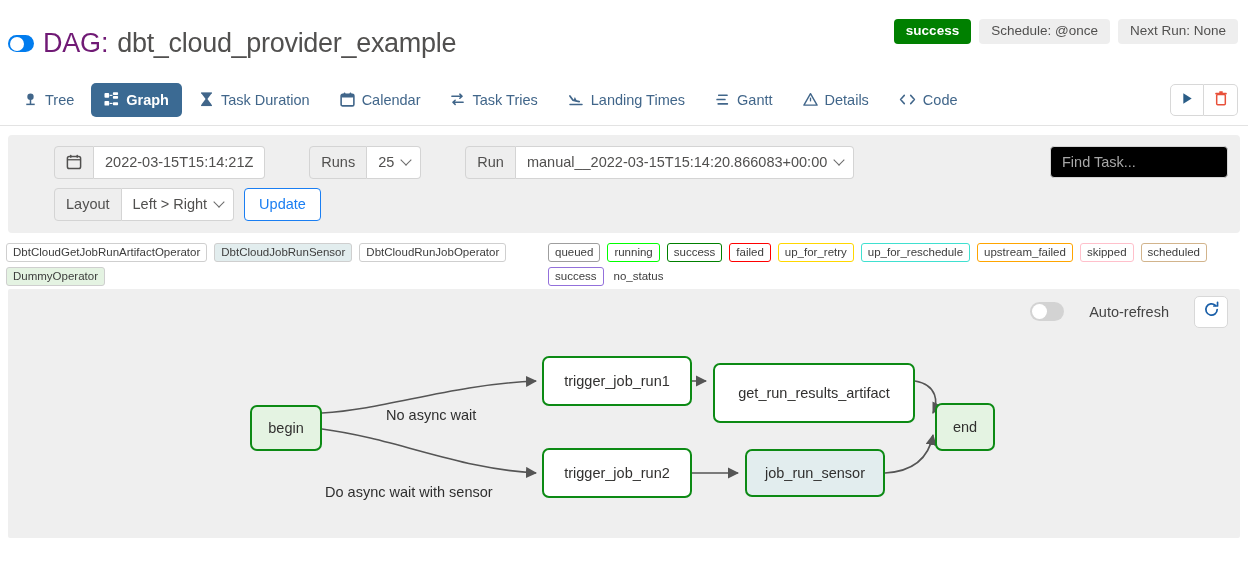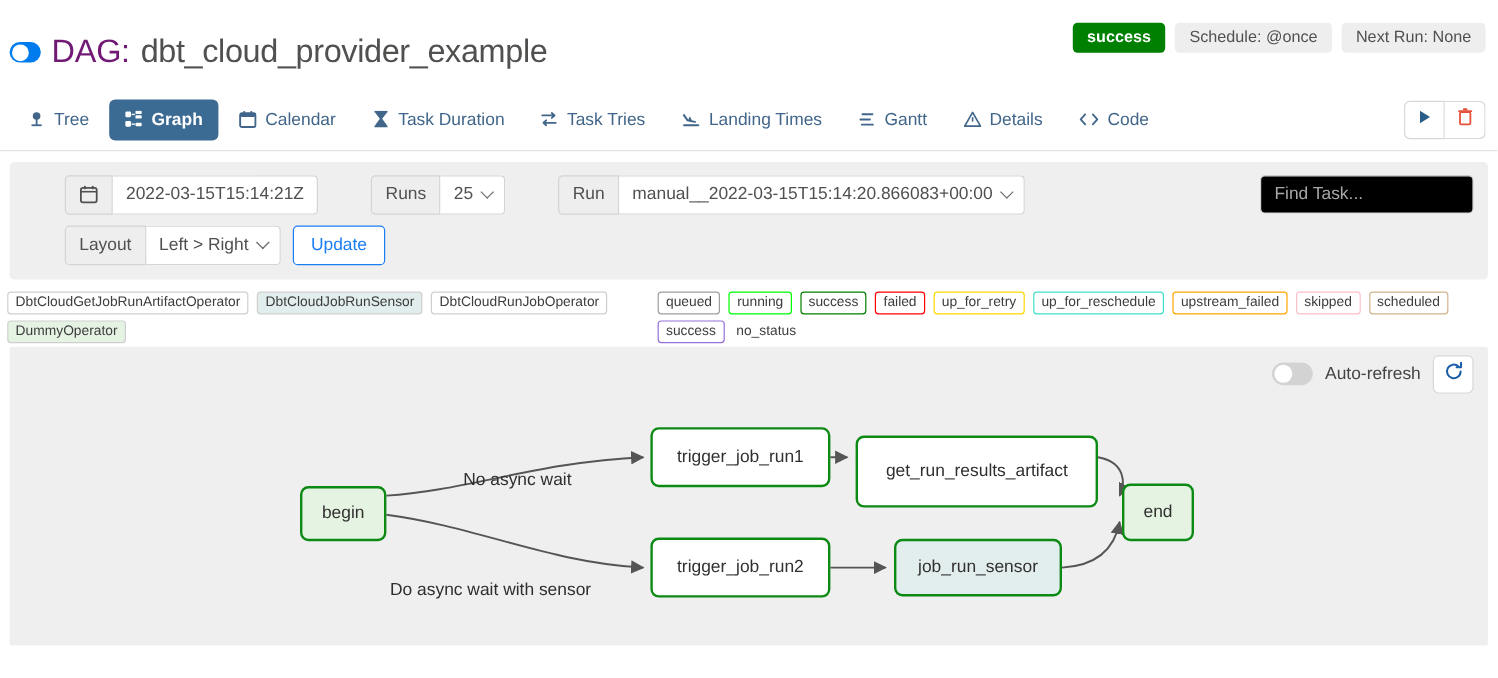--- a/index.html
+++ b/index.html
@@ -271,21 +271,21 @@
     position: relative;
     border-radius: 2px;
     overflow: hidden;
   }
   .canvas-toolbar {
     position: absolute;
     right: 12px;
     top: 7px;
     display: flex;
     align-items: center;
-    gap: 10px;
+    gap: 25px;
   }
   .switch {
     width: 34px;
     height: 19px;
     border-radius: 10px;
     background: #d3d3d3;
     position: relative;
     cursor: pointer;
     flex: 0 0 auto;
   }
@@ -374,38 +374,38 @@
             <rect x="6" y="3" width="3" height="1.2" fill="currentColor"></rect>
             <rect x="6" y="11.6" width="3" height="1.2" fill="currentColor"></rect>
           </svg>
       </span>
       <span>Graph</span>
     </div>
 
     <div class="tab">
       <span class="ic">
         <svg width="15" height="15" viewBox="0 0 16 16">
+            <path d="M3 1h10v1.2l-4 5.3 4 5.3V14H3v-1.2l4-5.3-4-5.3z" fill="currentColor"></path>
+            <rect x="2.2" y="0.4" width="11.6" height="1.5" fill="currentColor"></rect>
+            <rect x="2.2" y="13.5" width="11.6" height="1.5" fill="currentColor"></rect>
+          </svg>
+      </span>
+      <span>Task Duration</span>
+    </div>
+
+    <div class="tab">
+      <span class="ic">
+        <svg width="15" height="15" viewBox="0 0 16 16">
             <rect x="1.2" y="2.4" width="13.6" height="12.4" rx="1.6" fill="none" stroke="currentColor" stroke-width="1.7"></rect>
             <rect x="1.2" y="2.4" width="13.6" height="3.4" rx="1.6" fill="currentColor"></rect>
             <rect x="4" y="0.6" width="1.7" height="3.2" rx="0.7" fill="currentColor"></rect>
             <rect x="10.3" y="0.6" width="1.7" height="3.2" rx="0.7" fill="currentColor"></rect>
           </svg>
       </span>
       <span>Calendar</span>
-    </div>
-
-    <div class="tab">
-      <span class="ic">
-        <svg width="15" height="15" viewBox="0 0 16 16">
-            <path d="M3 1h10v1.2l-4 5.3 4 5.3V14H3v-1.2l4-5.3-4-5.3z" fill="currentColor"></path>
-            <rect x="2.2" y="0.4" width="11.6" height="1.5" fill="currentColor"></rect>
-            <rect x="2.2" y="13.5" width="11.6" height="1.5" fill="currentColor"></rect>
-          </svg>
-      </span>
-      <span>Task Duration</span>
     </div>
 
     <div class="tab">
       <span class="ic">
         <svg width="15" height="15" viewBox="0 0 16 16">
             <path d="M2 4.5h10.5M10.5 2.3l2.4 2.2-2.4 2.2M14 11h-10.5M5.5 8.8L3.1 11l2.4 2.2" fill="none" stroke="currentColor" stroke-width="1.6" stroke-linecap="round" stroke-linejoin="round"></path>
           </svg>
       </span>
       <span>Task Tries</span>
     </div>
@@ -589,16 +589,16 @@
   </div>
 
   <div class="node-box fill-sensor" style="left:737px; top:160px; width:140px; height:48px;">
     <span>job_run_sensor</span>
   </div>
 
   <div class="node-box fill-dummy" style="left:927px; top:114px; width:60px; height:48px;">
     <span>end</span>
   </div>
 
-  <div class="edge-label" style="left:378px; top:103px;">No async wait</div>
+  <div class="edge-label" style="left:378px; top:118px;">No async wait</div>
   <div class="edge-label" style="left:317px; top:195px;">Do async wait with sensor</div>
 
 </div>
 
 </body></html>

